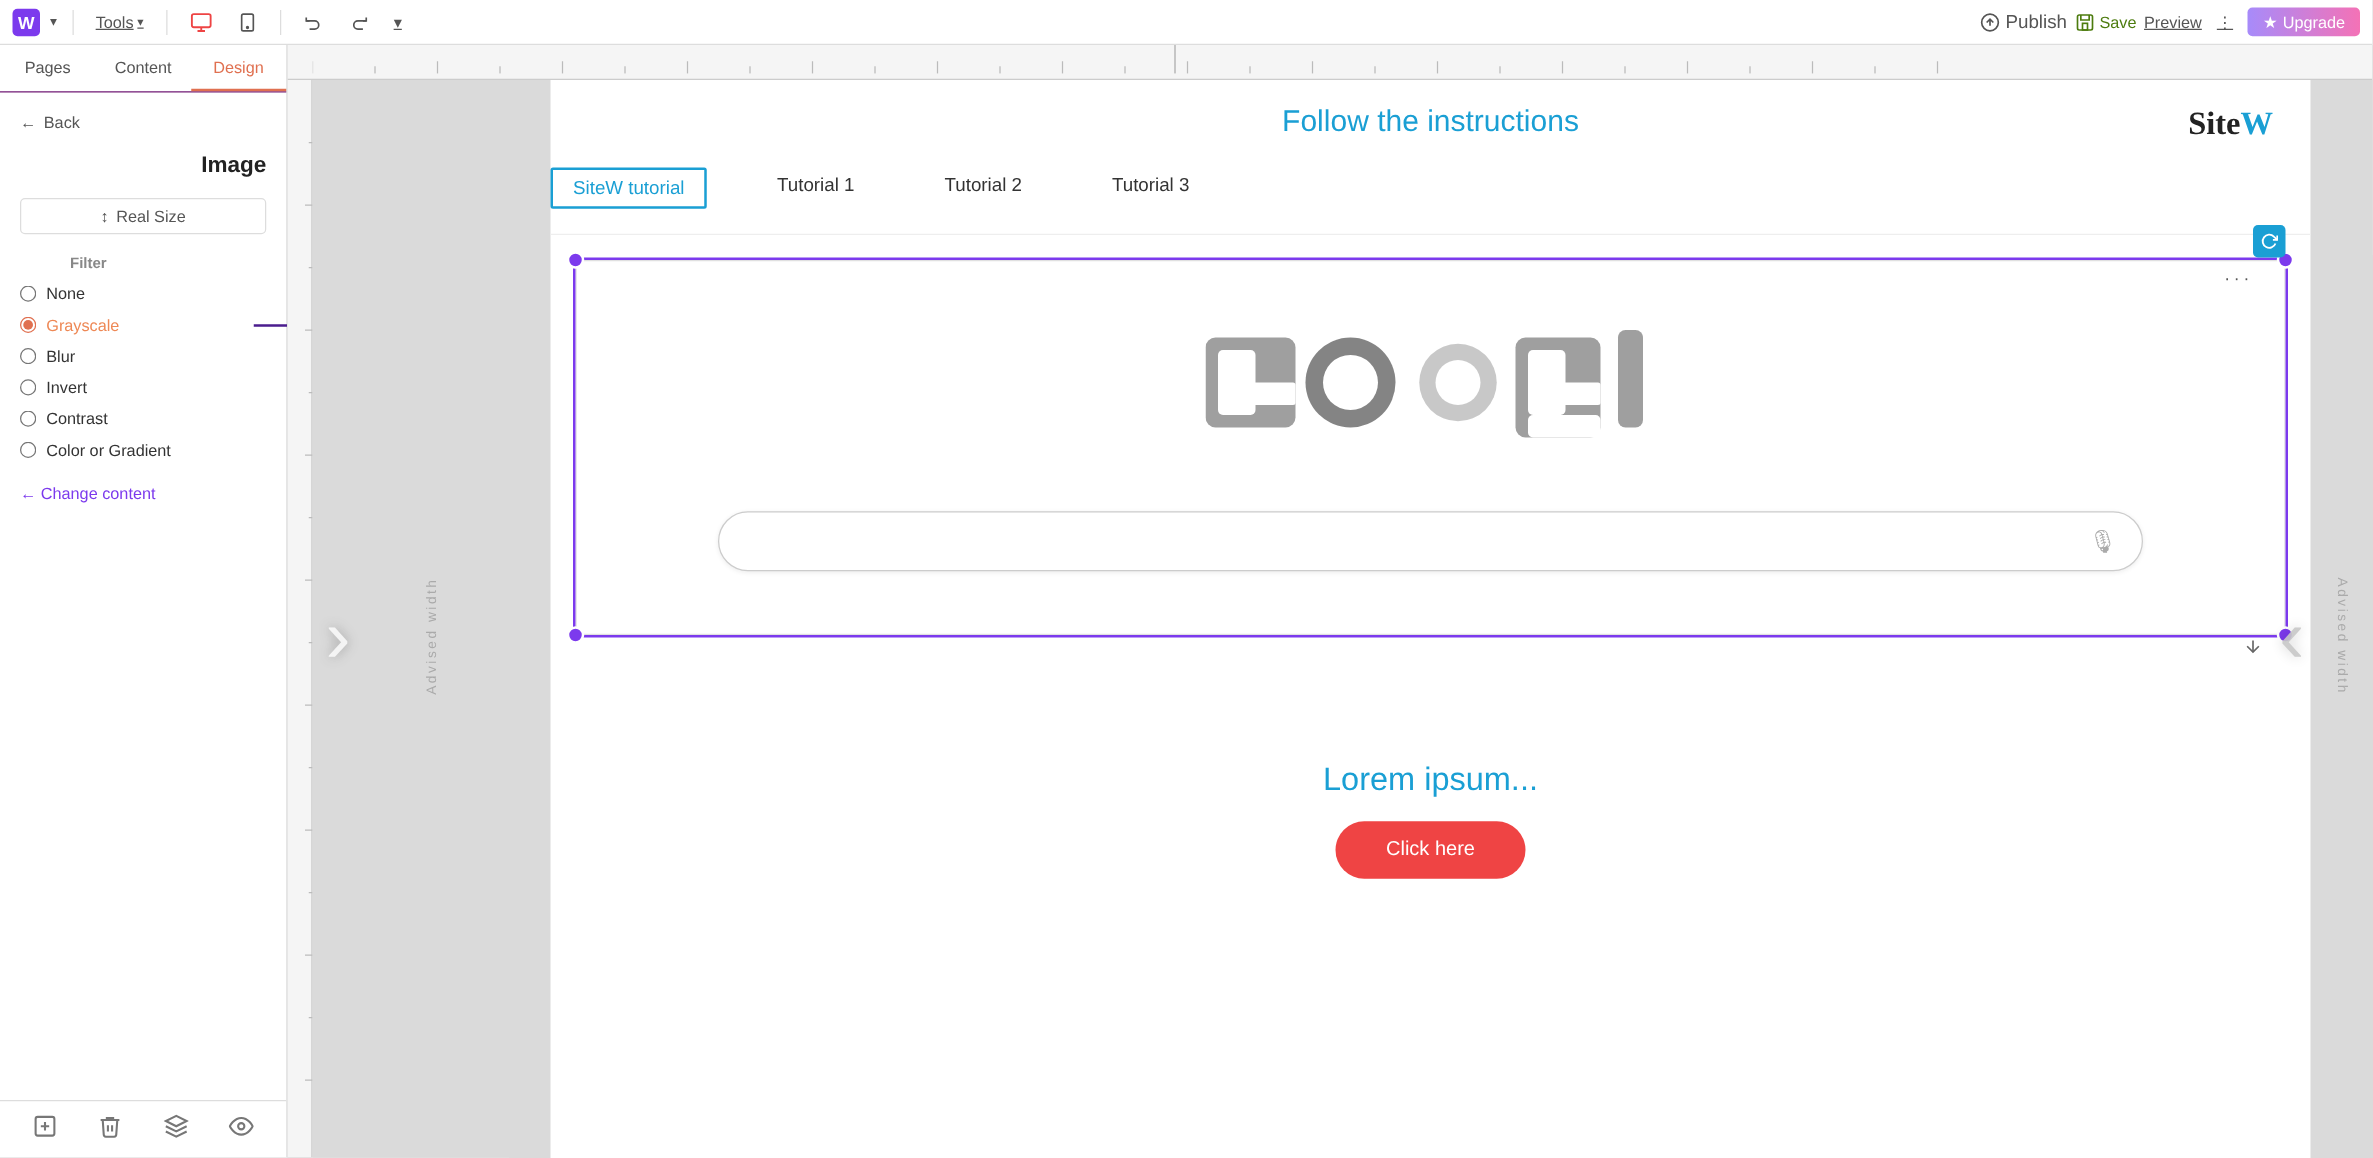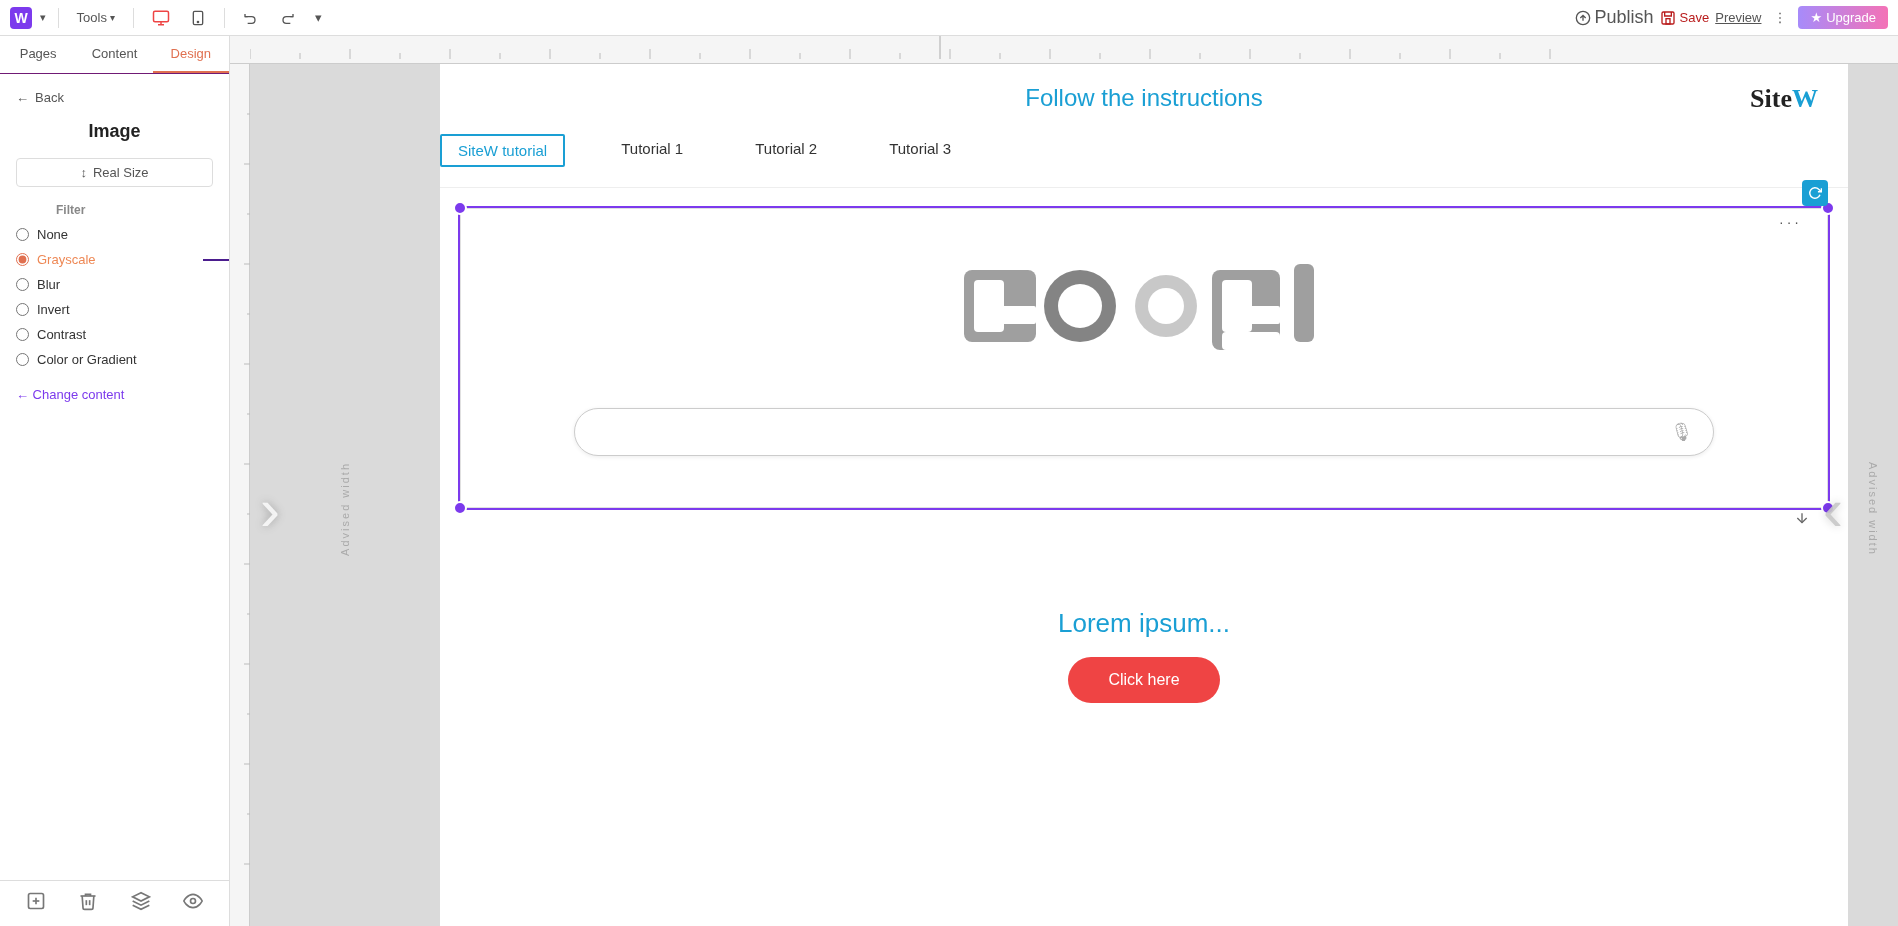--- a/index.html
+++ b/index.html
@@ -6,38 +6,38 @@
     body { font-family: Arial, sans-serif; background: #f0f0f0; overflow: hidden; width: 1898px; height: 926px; }
 
     
     .toolbar {
       display: flex; align-items: center; background: #fff;
       height: 36px; border-bottom: 1px solid #ddd; padding: 0 10px;
       position: relative; z-index: 100;
     }
     .toolbar-left { display: flex; align-items: center; gap: 8px; }
     .toolbar-divider { width: 1px; height: 20px; background: #ddd; margin: 0 4px; }
-    .toolbar-btn { background: none; border: none; cursor: pointer; color: #555; padding: 2px 6px; font-size: 13px; display: flex; align-items: center; gap: 3px; }
+    .toolbar-btn { background: none; border: none; cursor: pointer; color: #555; padding: 2px 6px; font-size: 13px; display: flex; align-items: center; gap: 3px; text-decoration: underline; }
     .toolbar-right { margin-left: auto; display: flex; align-items: center; gap: 6px; }
-    .btn-publish { background: none; border: none; color: #555; font-size: 18px; cursor: pointer; display: flex; align-items: center; gap: 4px; text-align: center; }
-    .btn-save { background: none; border: none; color: #b91c1c; font-size: 13px; cursor: pointer; display: flex; align-items: center; gap: 4px; }
+    .btn-publish { background: none; border: none; color: #555; font-size: 15px; cursor: pointer; display: flex; align-items: center; gap: 4px; text-align: center; }
+    .btn-save { background: none; border: none; color: #4d7c0f; font-size: 13px; cursor: pointer; display: flex; align-items: center; gap: 4px; }
     .btn-preview { background: none; border: none; color: #555; font-size: 13px; cursor: pointer; text-decoration: underline; }
     .btn-upgrade { background: linear-gradient(to right, #a78bfa, #f472b6); color: white; border: none; border-radius: 4px; padding: 4px 12px; font-size: 13px; cursor: pointer; display: flex; align-items: center; gap: 4px; }
 
     
     .main-layout { display: flex; height: calc(926px - 36px); }
 
     
     .sidebar { width: 230px; background: #fff; border-right: 1px solid #ddd; display: flex; flex-direction: column; }
     .sidebar-tabs { display: flex; border-bottom: 1px solid #701a75; }
     .sidebar-tab { flex: 1; text-align: center; padding: 10px 0; font-size: 13px; cursor: pointer; color: #555; }
     .sidebar-tab.active { color: #e85; border-bottom: 2px solid #e85; }
     .sidebar-content { padding: 16px; flex: 1; overflow-y: auto; }
     .back-btn { display: flex; align-items: center; gap: 6px; color: #555; font-size: 13px; cursor: pointer; margin-bottom: 16px; }
-    .sidebar-section-title { font-size: 18px; font-weight: bold; text-align: center; color: #222; margin-bottom: 16px; }
+    .sidebar-section-title { font-size: 18px; font-weight: bold; text-align: right; color: #222; margin-bottom: 16px; }
     .real-size-btn { display: flex; align-items: center; justify-content: center; gap: 6px; border: 1px solid #ddd; border-radius: 4px; padding: 6px 12px; font-size: 13px; color: #555; cursor: pointer; margin-bottom: 16px; width: 100%; background: #fff; }
     .filter-label { font-size: 12px; color: #888; margin-bottom: 10px; font-weight: bold; padding-left: 40px; }
     .filter-option { display: flex; align-items: center; gap: 8px; margin-bottom: 10px; cursor: pointer; font-size: 13px; color: #333; }
     .filter-option input[type="radio"] { accent-color: #e85; }
     .filter-option.selected { color: #e85; }
     .change-content { display: flex; align-items: center; gap: 6px; color: #7c3aed; font-size: 13px; cursor: pointer; margin-top: 20px; }
     .sidebar-bottom { display: flex; justify-content: space-around; padding: 10px; border-top: 1px solid #ddd; }
     .sidebar-bottom-btn { background: none; border: none; cursor: pointer; color: #777; font-size: 18px; }
 
     

